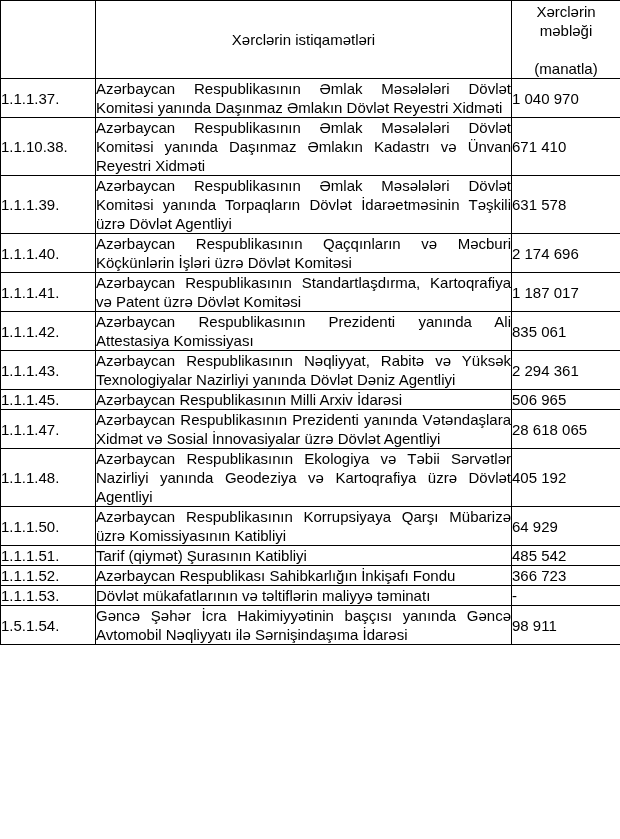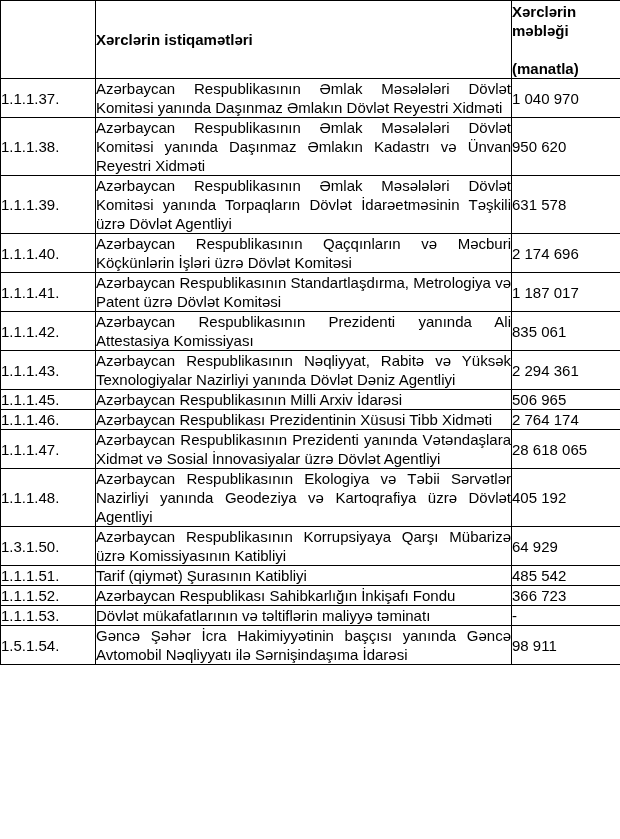--- a/index.html
+++ b/index.html
@@ -25,22 +25,22 @@
 
   table.expenses th,
   table.expenses td {
     border: 1px solid #000000;
     padding: 0;
     vertical-align: middle;
     overflow: hidden;
   }
   thead tr { height: 78px; }
   thead th {
-    font-weight: bold;
-    text-align: left;
+    font-weight: normal;
+    text-align: center;
   }
   th.hdr-dir { padding-left: 2px; vertical-align: middle; }
   th.hdr-amt { padding-left: 2px; vertical-align: top; }
   .hdr-amt-spacer { height: 19px; }
 
   td.cell-num {
     padding-left: 8px;
     vertical-align: middle;
   }
   td.cell-dir {
@@ -76,40 +76,40 @@
       </tr>
     </thead>
     <tbody id="table-body">
   <tr>
     <td class="cell-num">1.1.1.37.</td>
     <td class="cell-dir">Azərbaycan Respublikasının Əmlak Məsələləri Dövlət Komitəsi yanında Daşınmaz Əmlakın Dövlət Reyestri Xidməti</td>
     <td class="cell-amt">1 040 970</td>
   </tr>
 
   <tr>
-    <td class="cell-num">1.1.1.38.</td>
+    <td class="cell-num">1.1.10.38.</td>
     <td class="cell-dir">Azərbaycan Respublikasının Əmlak Məsələləri Dövlət Komitəsi yanında Daşınmaz Əmlakın Kadastrı və Ünvan Reyestri Xidməti</td>
-    <td class="cell-amt">950 620</td>
+    <td class="cell-amt">671 410</td>
   </tr>
 
   <tr>
     <td class="cell-num">1.1.1.39.</td>
     <td class="cell-dir">Azərbaycan Respublikasının Əmlak Məsələləri Dövlət Komitəsi yanında Torpaqların Dövlət İdarəetməsinin Təşkili üzrə Dövlət Agentliyi</td>
     <td class="cell-amt">631 578</td>
   </tr>
 
   <tr>
     <td class="cell-num">1.1.1.40.</td>
     <td class="cell-dir">Azərbaycan Respublikasının Qaçqınların və Məcburi Köçkünlərin İşləri üzrə Dövlət Komitəsi</td>
     <td class="cell-amt">2 174 696</td>
   </tr>
 
   <tr>
     <td class="cell-num">1.1.1.41.</td>
-    <td class="cell-dir">Azərbaycan Respublikasının Standartlaşdırma, Metrologiya və Patent üzrə Dövlət Komitəsi</td>
+    <td class="cell-dir">Azərbaycan Respublikasının Standartlaşdırma, Kartoqrafiya və Patent üzrə Dövlət Komitəsi</td>
     <td class="cell-amt">1 187 017</td>
   </tr>
 
   <tr>
     <td class="cell-num">1.1.1.42.</td>
     <td class="cell-dir">Azərbaycan Respublikasının Prezidenti yanında Ali Attestasiya Komissiyası</td>
     <td class="cell-amt">835 061</td>
   </tr>
 
   <tr>
@@ -118,41 +118,36 @@
     <td class="cell-amt">2 294 361</td>
   </tr>
 
 
   <tr>
     <td class="cell-num">1.1.1.45.</td>
     <td class="cell-dir">Azərbaycan Respublikasının Milli Arxiv İdarəsi</td>
     <td class="cell-amt">506 965</td>
   </tr>
 
-  <tr>
-    <td class="cell-num">1.1.1.46.</td>
-    <td class="cell-dir">Azərbaycan Respublikası Prezidentinin Xüsusi Tibb Xidməti</td>
-    <td class="cell-amt">2 764 174</td>
-  </tr>
 
   <tr>
     <td class="cell-num">1.1.1.47.</td>
     <td class="cell-dir">Azərbaycan Respublikasının Prezidenti yanında Vətəndaşlara Xidmət və Sosial İnnovasiyalar üzrə Dövlət Agentliyi</td>
     <td class="cell-amt">28 618 065</td>
   </tr>
 
   <tr>
     <td class="cell-num">1.1.1.48.</td>
     <td class="cell-dir">Azərbaycan Respublikasının Ekologiya və Təbii Sərvətlər Nazirliyi yanında Geodeziya və Kartoqrafiya üzrə Dövlət Agentliyi</td>
     <td class="cell-amt">405 192</td>
   </tr>
 
 
   <tr>
-    <td class="cell-num">1.3.1.50.</td>
+    <td class="cell-num">1.1.1.50.</td>
     <td class="cell-dir">Azərbaycan Respublikasının Korrupsiyaya Qarşı Mübarizə üzrə Komissiyasının Katibliyi</td>
     <td class="cell-amt">64 929</td>
   </tr>
 
   <tr>
     <td class="cell-num">1.1.1.51.</td>
     <td class="cell-dir">Tarif (qiymət) Şurasının Katibliyi</td>
     <td class="cell-amt">485 542</td>
   </tr>
 

